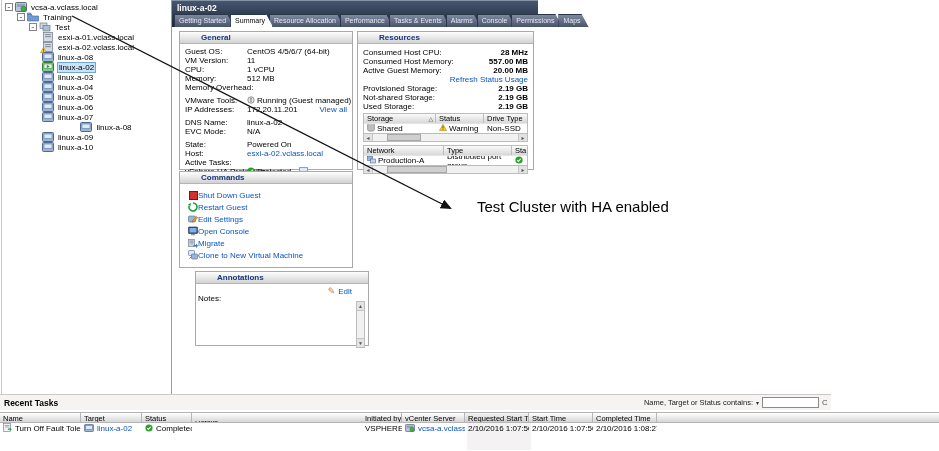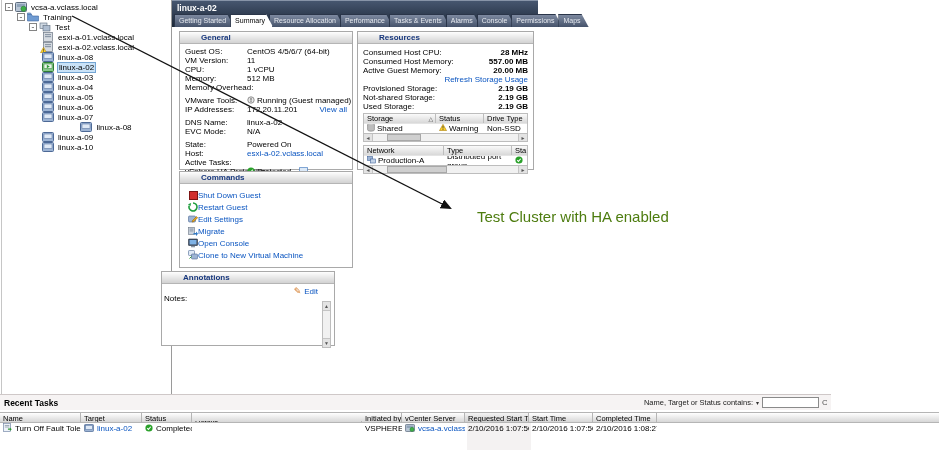--- a/index.html
+++ b/index.html
@@ -64,21 +64,21 @@
   .hscroll .arr.right { border-right:none; border-left:1px solid #c4c4c4; margin-left:auto; }
   .hscroll .thumb { width:34px; height:7px; background:#cfcfcf; border:1px solid #a8a8a8; margin-left:14px; }
   .cmd-row { display:flex; align-items:center; height:12px; font-size:8px; white-space:nowrap; }
   .cmd-row .cicon { width:10px; height:10px; flex:none; display:flex; align-items:center; justify-content:center; }
   .vscroll { position:absolute; right:3px; top:17px; width:9px; height:47px; border:1px solid #bdbdbd; background:#f1f1f1; }
   .vscroll .arr { height:9px; font-size:5px; text-align:center; line-height:9px; color:#555; background:#e3e3e3; }
   .vscroll .arr.down { position:absolute; bottom:0; left:0; right:0; border-top:1px solid #c4c4c4; }
   .vscroll .arr.up { border-bottom:1px solid #c4c4c4; }
   
   #arrow-layer { position:absolute; left:0; top:0; width:939px; height:451px; pointer-events:none; z-index:20; }
-  .callout-text { position:absolute; left:477px; top:208px; font-size:15px; color:#4d7c0f; z-index:21; white-space:nowrap; }
+  .callout-text { position:absolute; left:477px; top:198px; font-size:15px; color:#000000; z-index:21; white-space:nowrap; }
   
   .tasks-pane { position:absolute; left:0; top:394px; width:831px; height:57px; background:#fff; border-top:1px solid #cfc8c8; }
   .tasks-titlebar { height:15px; background:#f6f3f3; display:flex; align-items:center; padding:0 4px; }
   .tasks-title { font-size:8.5px; font-weight:bold; }
   .tasks-filter { margin-left:auto; display:flex; align-items:center; gap:3px; font-size:7.5px; color:#222; }
   .tasks-filter .caret { font-size:6px; color:#333; }
   .filter-input { width:57px; height:11px; border:1px solid #8a8a8a; background:#fff; font-size:8px; padding:0 2px; font-family:"Liberation Sans",sans-serif; }
   .clear-clip { width:5px; overflow:hidden; white-space:nowrap; color:#555; font-size:8px; }
   .tasks-table { position:absolute; left:0; top:17px; width:939px; }
   .tt-head { display:flex; height:11px; background:linear-gradient(#ffffff,#d7d7d7); border-top:1px solid #b5b5b5; border-bottom:1px solid #b5b5b5; font-size:7.5px; }
@@ -371,21 +371,21 @@
           <span class="rv">28 MHz</span>
         </div>
       <div class="rrow">
           <span>Consumed Host Memory:</span>
           <span class="rv">557.00 MB</span>
         </div>
       <div class="rrow">
           <span>Active Guest Memory:</span>
           <span class="rv">20.00 MB</span>
         </div>
-      <div class="rlink"><a class="lnk" href="#">Refresh Storage Usage</a></div>
+      <div class="rlink"><a class="lnk" href="#">Refresh Status Usage</a></div>
       <div class="rrow">
           <span>Provisioned Storage:</span>
           <span class="rv">2.19 GB</span>
         </div>
       <div class="rrow">
           <span>Not-shared Storage:</span>
           <span class="rv">2.19 GB</span>
         </div>
       <div class="rrow">
           <span>Used Storage:</span>
@@ -496,52 +496,52 @@
             <svg width="10" height="10" viewBox="0 0 10 10">
               <rect x="0.5" y="2" width="7" height="6" rx="1" fill="#9db4d4" stroke="#4d6996" stroke-width="0.6"></rect>
               <path d="M4.5 6.5 l4-4 1.2 1.2 -4 4 -1.6 0.4 z" fill="#e8a51d" stroke="#8a5d05" stroke-width="0.5"></path>
             </svg>
           </span>
         <a class="lnk" href="#">Edit Settings</a>
       </div>
       <div class="cmd-row">
         <span class="cicon">
             <svg width="10" height="10" viewBox="0 0 10 10">
+              <rect x="0.5" y="1" width="9" height="6.5" rx="0.5" fill="#44546a" stroke="#222e3e" stroke-width="0.6"></rect>
+              <rect x="1.6" y="2" width="6.8" height="4.4" fill="#7fb2e5"></rect>
+              <rect x="3" y="8" width="4" height="1.3" fill="#8b97a6"></rect>
+            </svg>
+          </span>
+        <a class="lnk" href="#">Open Console</a>
+      </div>
+      <div class="cmd-row">
+        <span class="cicon">
+            <svg width="10" height="10" viewBox="0 0 10 10">
               <rect x="0.5" y="1.5" width="6" height="7" fill="#c9d2dd" stroke="#6b7684" stroke-width="0.6"></rect>
               <rect x="1.6" y="2.6" width="3.8" height="1" fill="#8d99a8"></rect>
               <rect x="1.6" y="4.4" width="3.8" height="1" fill="#8d99a8"></rect>
               <path d="M5.5 7 h2.5 v-1.6 l2 2.4 -2 2.4 v-1.6 h-2.5 z" fill="#2f78c4"></path>
             </svg>
           </span>
         <a class="lnk" href="#">Migrate</a>
-      </div>
-      <div class="cmd-row">
-        <span class="cicon">
-            <svg width="10" height="10" viewBox="0 0 10 10">
-              <rect x="0.5" y="1" width="9" height="6.5" rx="0.5" fill="#44546a" stroke="#222e3e" stroke-width="0.6"></rect>
-              <rect x="1.6" y="2" width="6.8" height="4.4" fill="#7fb2e5"></rect>
-              <rect x="3" y="8" width="4" height="1.3" fill="#8b97a6"></rect>
-            </svg>
-          </span>
-        <a class="lnk" href="#">Open Console</a>
       </div>
       <div class="cmd-row">
         <span class="cicon">
             <svg width="10" height="10" viewBox="0 0 10 10">
               <rect x="0.5" y="0.5" width="6" height="5" rx="0.8" fill="#dfe9f6" stroke="#4d6996" stroke-width="0.6"></rect>
               <rect x="3.5" y="4" width="6" height="5" rx="0.8" fill="#9db4d4" stroke="#4d6996" stroke-width="0.6"></rect>
               <path d="M1.5 8.5 l2-2" stroke="#2f9a35" stroke-width="1"></path>
             </svg>
           </span>
         <a class="lnk" href="#">Clone to New Virtual Machine</a>
       </div>
     </div>
   </div>
 
-  <div class="box" style="left:161px; top:271px; width:174px; height:75px;">
+  <div class="box" style="left:195px; top:271px; width:174px; height:75px;">
     <div class="box-header">Annotations</div>
     <div class="box-body" style="position:relative; height:60px;">
       <div style="position:absolute; right:16px; top:2px; display:flex; align-items:center; gap:3px;">
         <span style="color:#d07018; font-size:9px;">✎</span>
         <a class="lnk" href="#">Edit</a>
       </div>
       <div style="position:absolute; left:2px; top:10px; font-size:8px;">Notes:</div>
       <div class="vscroll">
         <div class="arr up">▲</div>
         <div class="arr down">▼</div>

